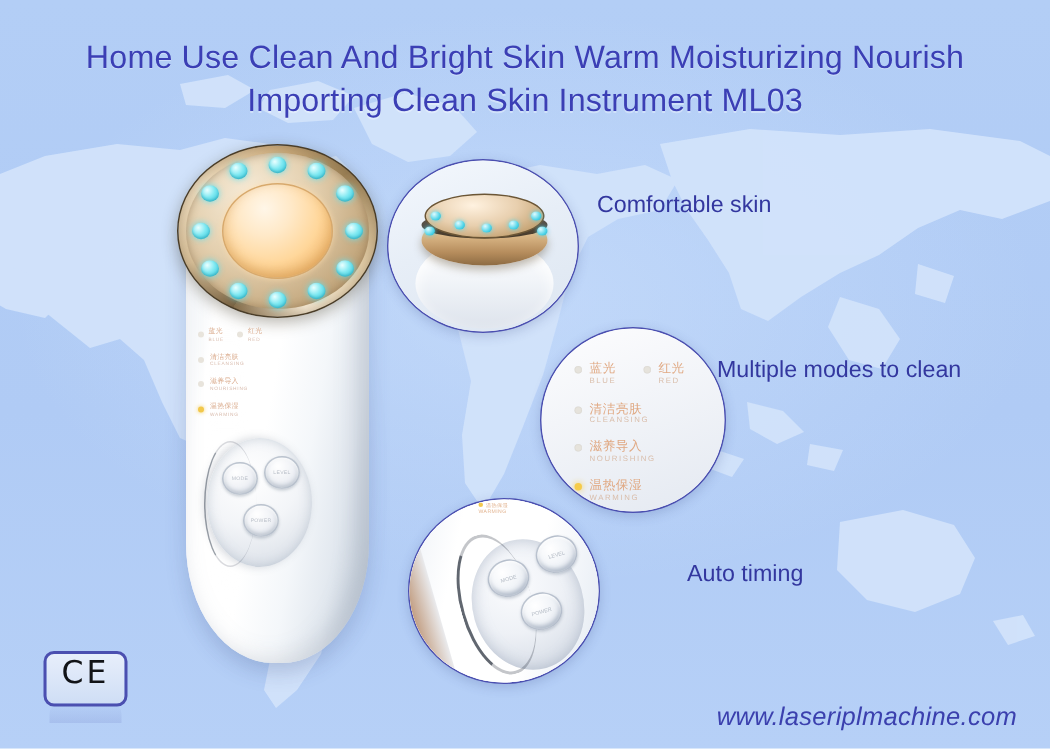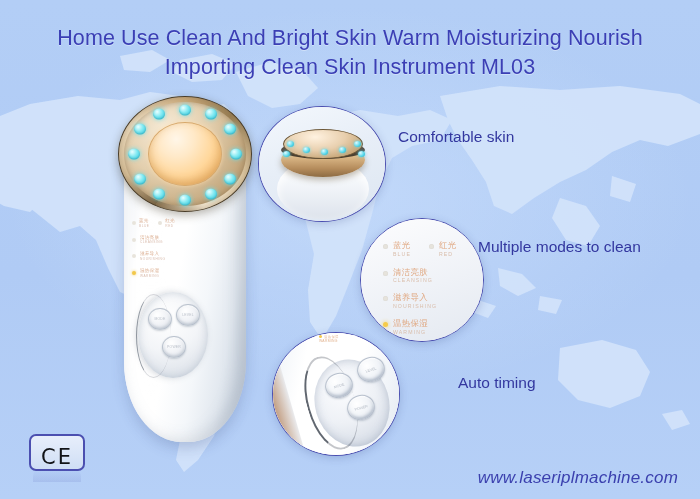--- a/index.html
+++ b/index.html
@@ -269,21 +269,21 @@
   .f2{ left:478px; top:236px; }
   .f3{ left:414px; top:372px;margin-left:44px; }
 
   
   .badges{ position:absolute; left:29px; top:434px; display:flex; gap:11px; }
   .badge{
     width:56px; height:37px;
     border:2.2px solid #4b4fb0;
     border-radius:7px;
     background:linear-gradient(180deg,#e7eefb 0%,#dbe6f8 52%,#cfdef5 100%);
-    display:flex; align-items:flex-end; justify-content:center;
+    display:flex; align-items:flex-start; justify-content:center;
     position:relative;
   }
   .badge .lbl{
     font-size:19px; color:#111317; letter-spacing:1px;
     font-family:"DejaVu Sans", sans-serif; font-weight:700;
   }
   .badge .lbl.ce{ font-size:21px; letter-spacing:2px; font-weight:400; }
   .badge::after{
     content:"";
     position:absolute; left:2px; right:2px; top:100%;

